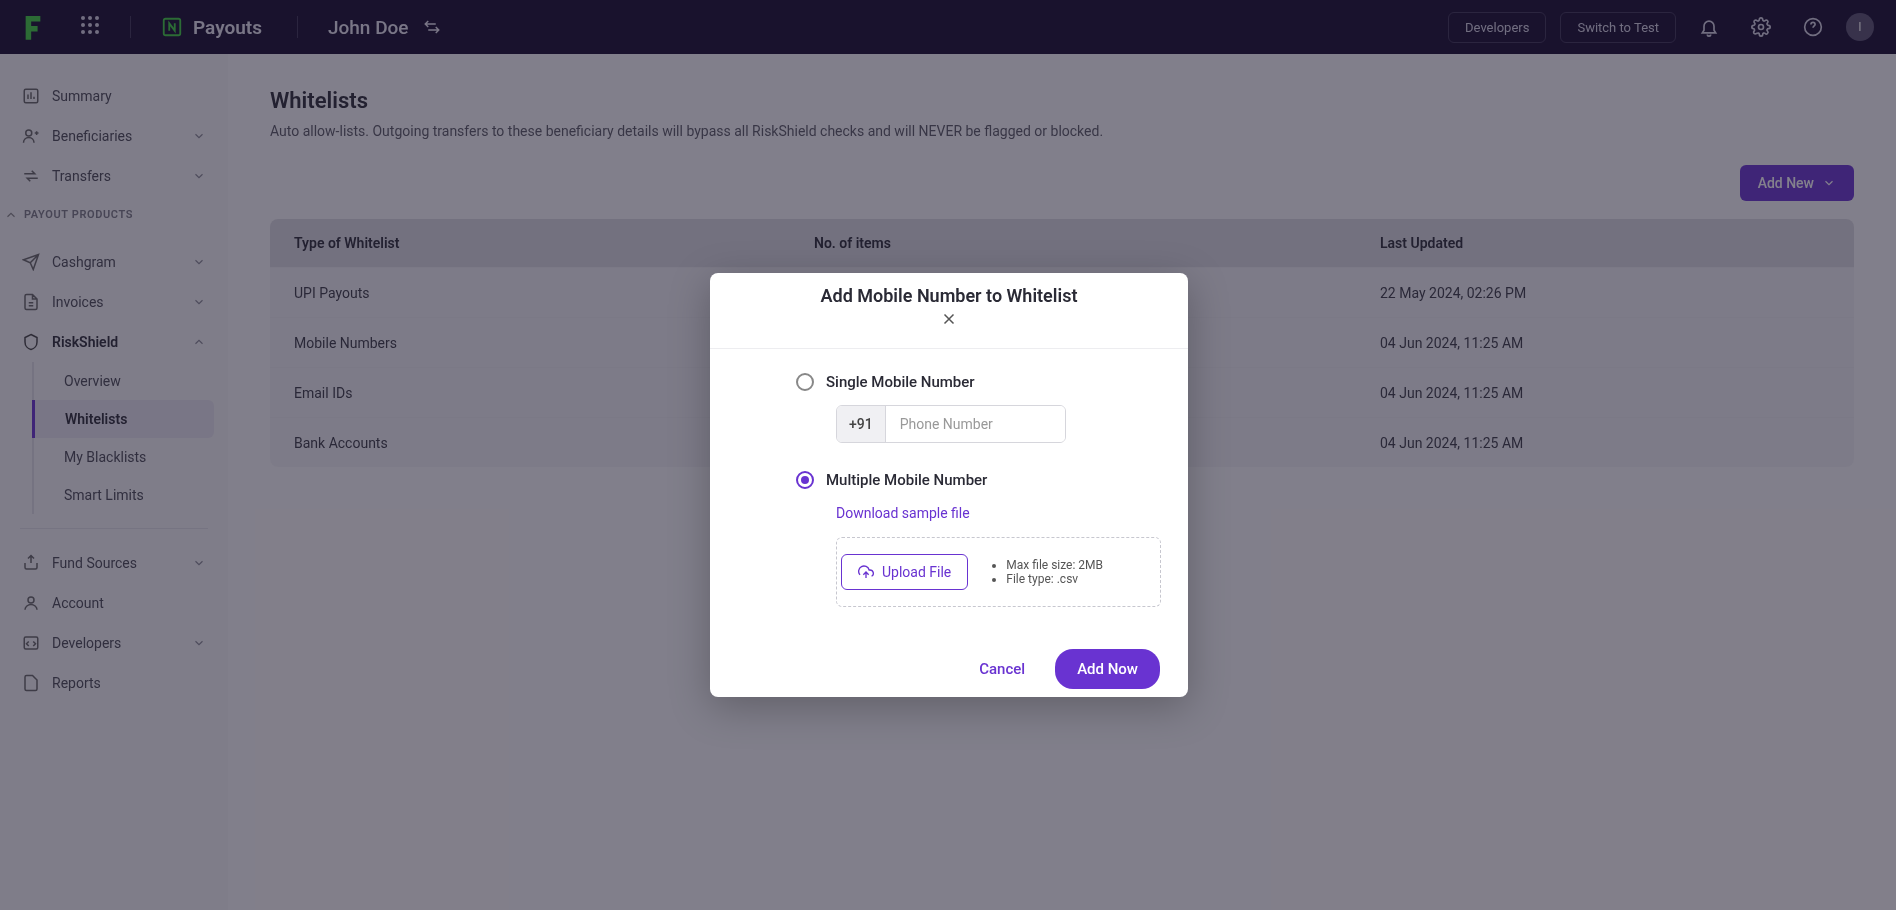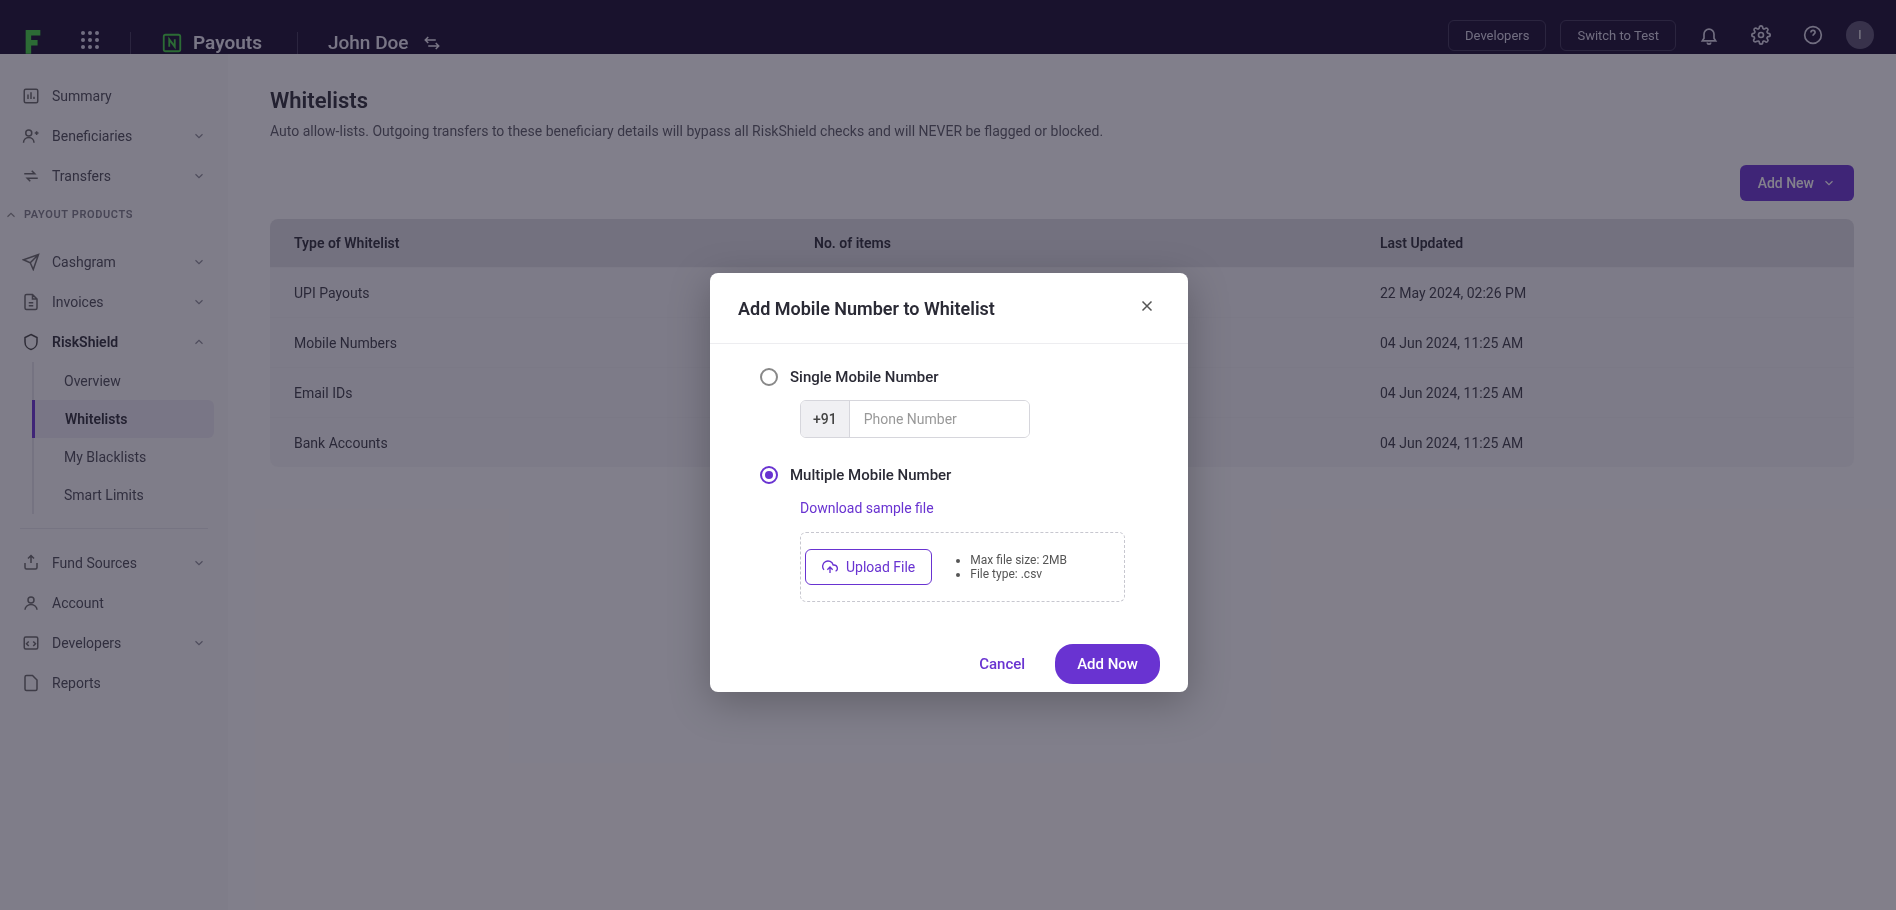--- a/index.html
+++ b/index.html
@@ -14,21 +14,21 @@
       height: 910px;
       overflow: hidden;
       position: relative;
     }
 
     
     .header {
       height: 54px;
       background: #140a2e;
       display: flex;
-      align-items: flex-end;
+      align-items: center;
       padding: 0 22px;
       color: #fff;
     }
     .logo-mark {
       width: 22px;
       height: 26px;
       margin-right: 36px;
     }
     .apps-icon {
       margin-right: 30px;
@@ -243,38 +243,40 @@
       position: absolute;
       left: 710px;
       top: 273px;
       width: 478px;
       background: #fff;
       border-radius: 8px;
       z-index: 100;
       box-shadow: 0 10px 40px rgba(0,0,0,0.25);
     }
     .modal-header {
-      padding: 20px 28px;
+      padding: 12px 28px;
       border-bottom: 1px solid #ededf0;
       display: flex;
       align-items: center;
       justify-content: space-between;
+      flex-direction: column;
     }
     .modal-title {
       font-size: 18px;
       font-weight: 600;
       color: #2a2a35;
     }
     .close-btn {
       color: #555;
       cursor: pointer;
       padding: 4px;
     }
     .modal-body {
       padding: 24px 50px 8px 50px;
+      margin-left: 36px;
     }
     .radio-row {
       display: flex;
       align-items: center;
       gap: 12px;
       margin-bottom: 14px;
     }
     .radio-outer {
       width: 18px;
       height: 18px;

